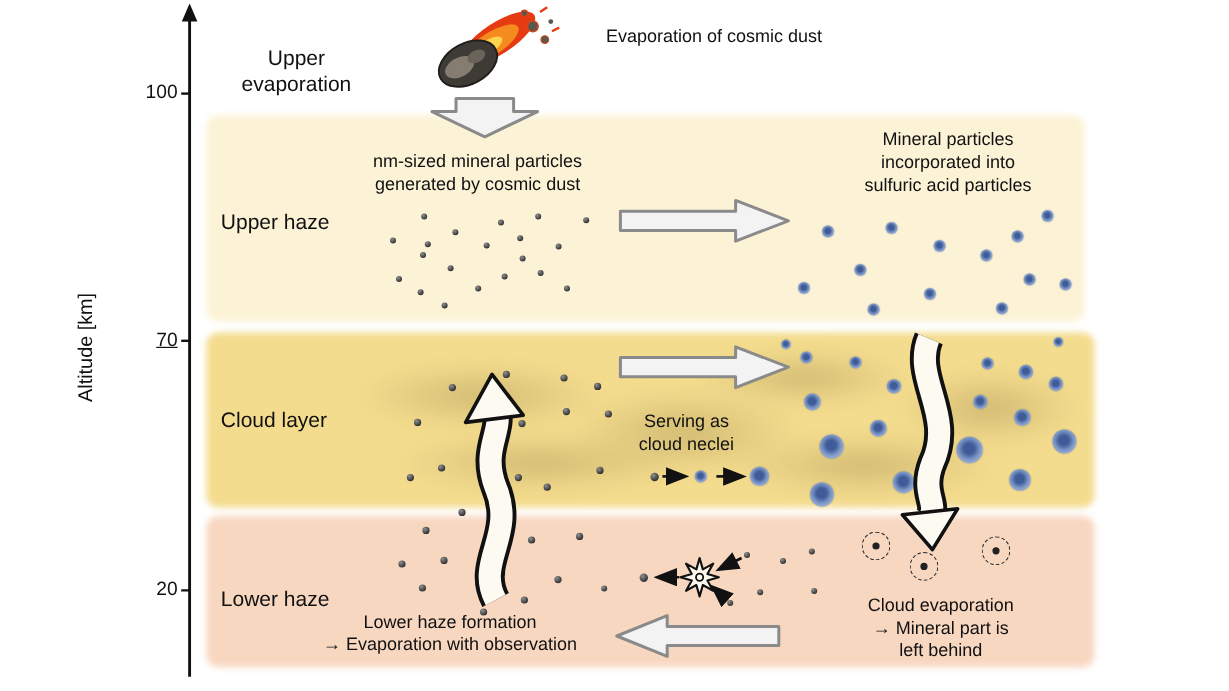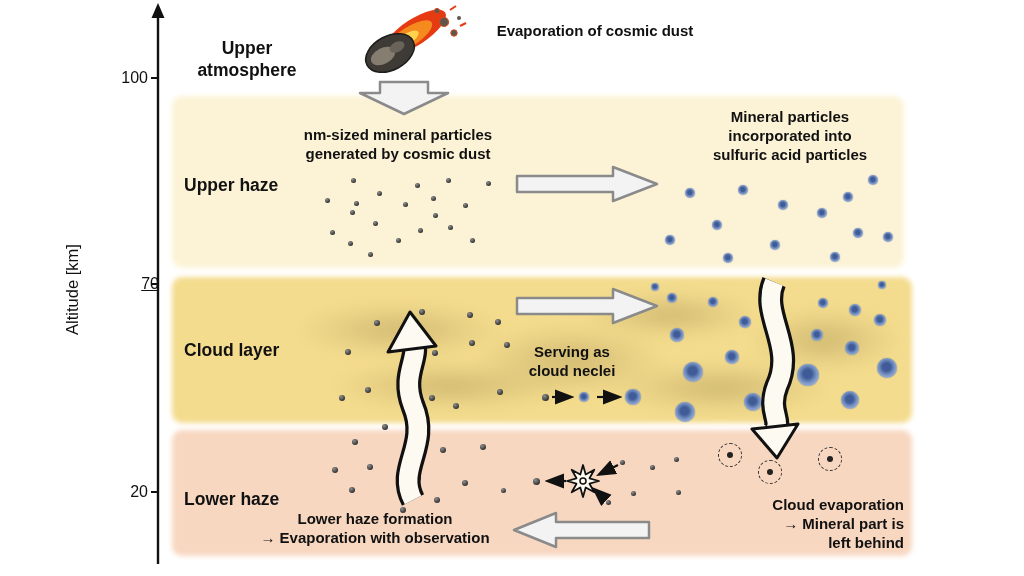--- a/index.html
+++ b/index.html
@@ -18,21 +18,21 @@
   .dot{position:absolute;border-radius:50%;}
   .dot.dark{background:radial-gradient(circle at 35% 30%,#8f8f8f,#2e2e2e 75%);}
   .dot.blue{background:radial-gradient(circle at 48% 45%,#3f5c99 0 26%,#7d97c6 55%,#b2c1dd 90%);
             box-shadow:0 0 1px rgba(60,85,140,.8);}
   .residue{position:absolute;width:24px;height:24px;border:1.6px dashed #333;border-radius:50%;box-sizing:border-box;}
   .residue::after{content:"";position:absolute;left:50%;top:50%;width:6px;height:6px;margin:-3px 0 0 -3px;
                   border-radius:50%;background:#222;}
   
   #gfx{position:absolute;left:0;top:0;pointer-events:none;}
   
-  .lbl{position:absolute;font-weight:bold;line-height:1.28;text-align:center;white-space:nowrap;}
+  .lbl{position:absolute;font-weight:normal;line-height:1.28;text-align:center;white-space:nowrap;}
   .lbl div{white-space:nowrap;}
   .fs15{font-size:15px;}
   .fs17{font-size:17.5px;}
   .left{text-align:left;}
   .tick{position:absolute;width:44px;text-align:right;font-size:16px;font-weight:400;}
   .axis-title{position:absolute;left:-10px;top:280px;width:164px;text-align:center;font-size:16.5px;
               font-weight:400;transform:rotate(-90deg);}
 </style>
 </head>
 <body>
@@ -202,27 +202,27 @@
       <circle cx="583" cy="481" r="3" fill="none" stroke="#111" stroke-width="1.5"></circle>
       <g stroke="#111" stroke-width="2.2">
         <line x1="618" y1="465" x2="600" y2="474" marker-end="url(#ah)"></line>
         <line x1="606" y1="500" x2="595" y2="490" marker-end="url(#ah)"></line>
         <line x1="566" y1="481" x2="549" y2="481" marker-end="url(#ah)"></line>
       </g>
     </g>
   </svg>
 
   <div class="tick" style="left:104px;top:69px;">100</div>
-  <div class="tick" style="left:115px;top:275px;text-decoration:underline;">70</div>
+  <div class="tick" style="left:104px;top:275px;text-decoration:underline;">70</div>
   <div class="tick" style="left:104px;top:483px;">20</div>
   <div class="axis-title">Altitude [km]</div>
 
   <div class="lbl fs17" style="left:172px;top:37px;width:150px;">
     <div>Upper</div>
-    <div>atmosphere</div>
+    <div>evaporation</div>
   </div>
 
   <div class="lbl fs15" style="left:460px;top:21px;width:270px;">
     <div>Evaporation of cosmic dust</div>
   </div>
 
   <div class="lbl fs17 left" style="left:184px;top:174px;">Upper haze</div>
   <div class="lbl fs17 left" style="left:184px;top:339px;">Cloud layer</div>
   <div class="lbl fs17 left" style="left:184px;top:488px;">Lower haze</div>
 
@@ -236,21 +236,21 @@
     <div>nm-sized mineral particles</div>
     <div>generated by cosmic dust</div>
   </div>
 
   <div class="lbl fs15" style="left:492px;top:342px;width:160px;">
     <div>Serving as</div>
     <div>cloud neclei</div>
   </div>
 
 
-  <div class="lbl fs15" style="left:664px;top:495px;width:240px;text-align:right;">
+  <div class="lbl fs15" style="left:664px;top:495px;width:240px;">
     <div>Cloud evaporation</div>
     <div>→ Mineral part is</div>
     <div>left behind</div>
   </div>
 
   <div class="lbl fs15" style="left:205px;top:509px;width:340px;">
     <div>Lower haze formation</div>
     <div>→ Evaporation with observation</div>
   </div>
 

